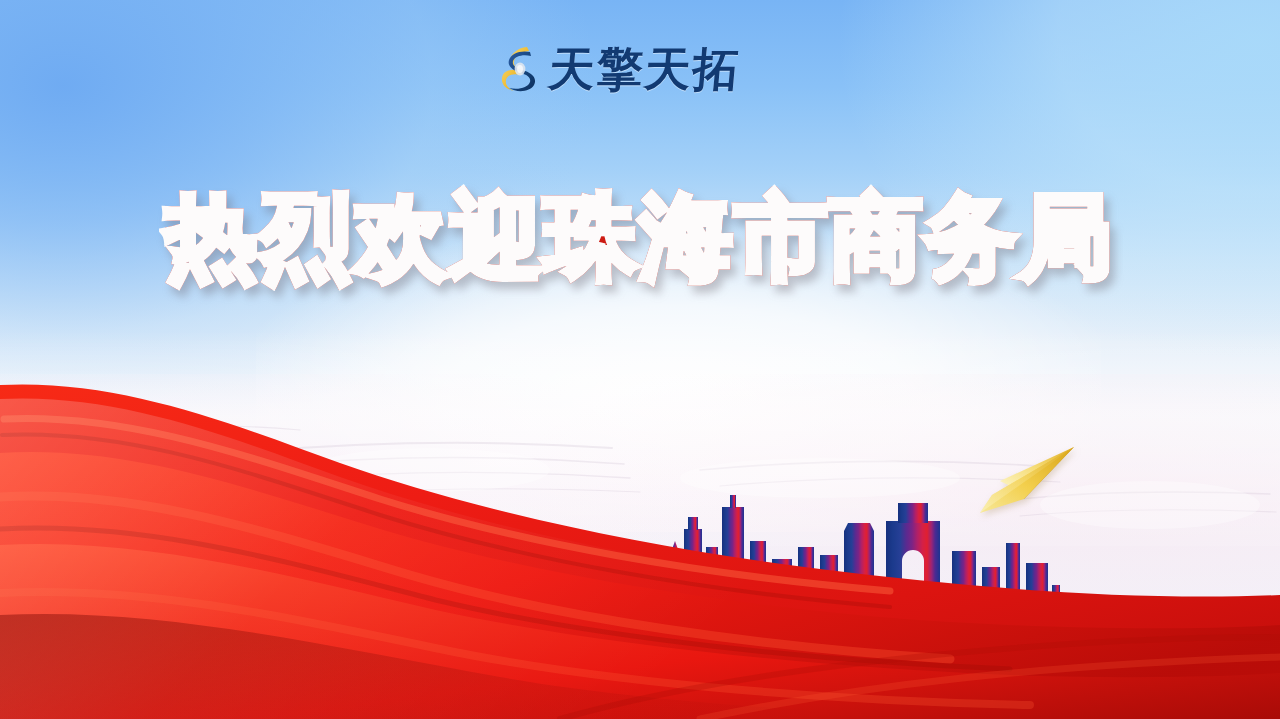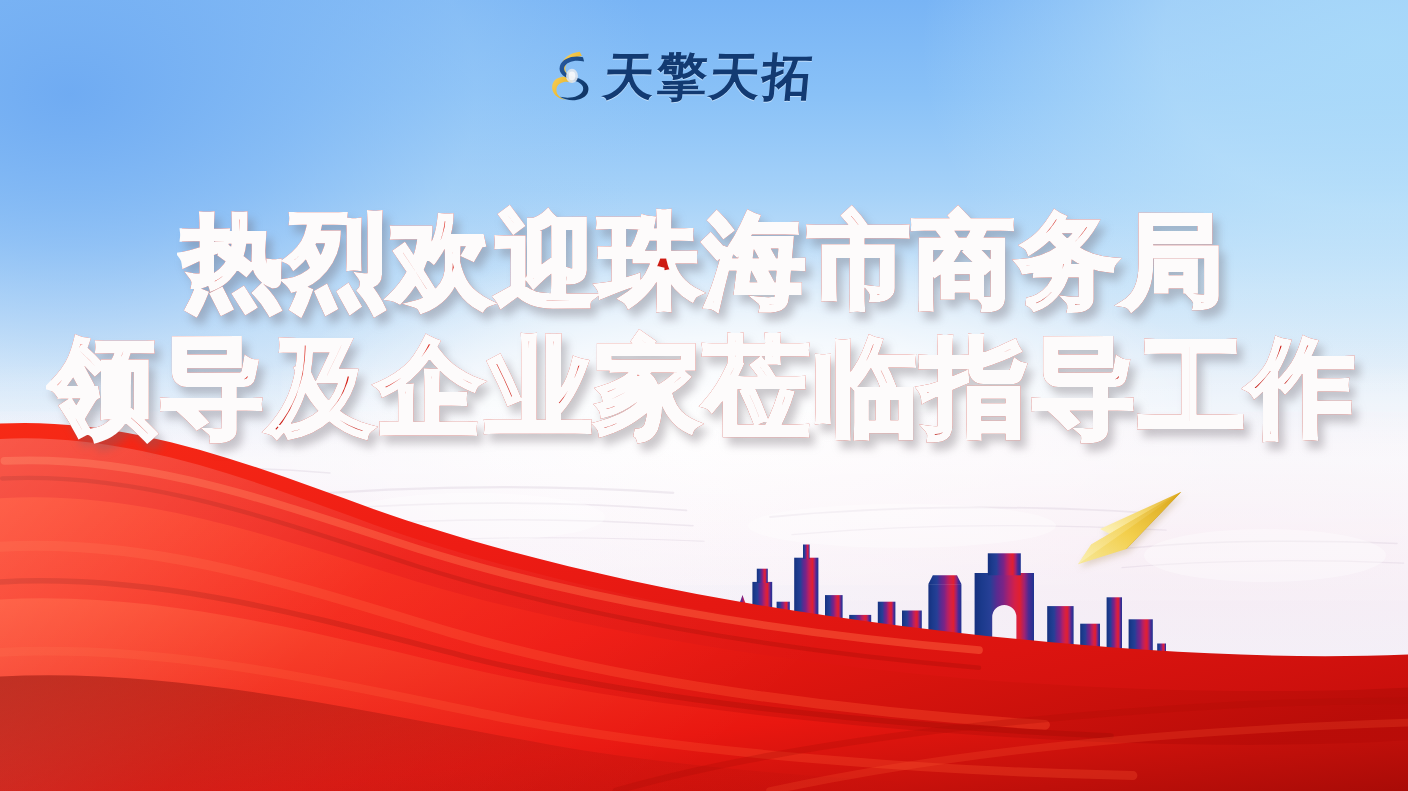--- a/index.html
+++ b/index.html
@@ -91,21 +91,21 @@
 
   
   .title-wrap {
     position:absolute;
     left:0; right:0; top:186px;
     text-align:center;
   }
   .title-line {
     display:block;
     font-family:"DejaVu Sans", sans-serif;
-    font-weight:normal;
+    font-weight:bold;
     color:#d2201a;
     white-space:nowrap;
     letter-spacing:3px;
     filter:drop-shadow(5px 7px 4px rgba(110,100,110,0.35));
     text-align:center;
   }
   .title-line .ch {
     display:inline-block;
     position:relative;
     background:linear-gradient(176deg,#e8372c 0%,#d41f16 38%,#bf140d 72%,#a81109 100%);
@@ -399,16 +399,15 @@
       <path d="M33 8 C 24 6 14 9 12 16 C 10 23 17 27 24 29 C 31 31 34 34 33 38 C 31 44 21 46 12 44
                C 20 49 33 48 37 41 C 41 33 33 28 25 26 C 18 24 15 21 16 17 C 18 12 26 10 34 12 Z" fill="url(#lgBlue)"></path>
       <ellipse cx="23" cy="25" rx="5.4" ry="6.4" fill="#dfe6ee" opacity="0.9"></ellipse>
       <ellipse cx="23" cy="25" rx="3" ry="4" fill="#ffffff" opacity="0.7"></ellipse>
     </svg>
     <div class="logo-text">天擎天拓</div>
   </div>
 
   <div class="title-wrap">
     <span class="title-line line1"><span class="ch">热烈欢迎珠海市商务局</span></span>
-    <span class="title-line line2"><span class="ch">领导及企业家莅临指导工作</span></span>
   </div>
 
 </div>
 
 </body></html>

